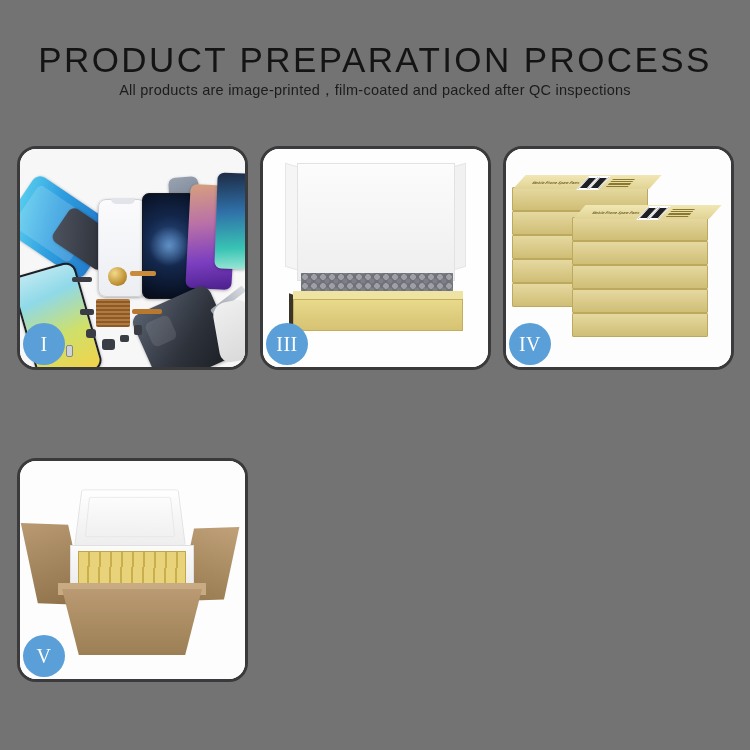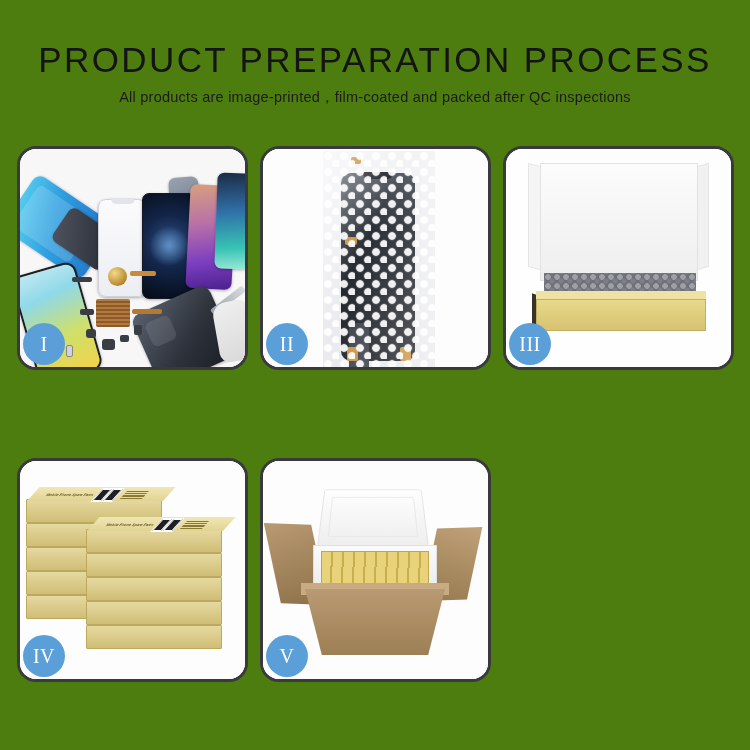--- a/index.html
+++ b/index.html
@@ -2,35 +2,34 @@
 <html><head>
 <meta charset="utf-8">
 <style>
   * { box-sizing: border-box; margin: 0; padding: 0; }
   html, body { width: 750px; height: 750px; }
   body {
     background: #ffffff;
     font-family: "Liberation Sans", sans-serif;
     overflow: hidden;
   }
-  .page { position: relative; width: 750px; height: 750px; background: #4d7c0f; }
+  .page { position: relative; width: 750px; height: 750px; background: #737373; }
 
   
   .header { padding-top: 40px; text-align: center; }
   .title {
     font-family: "Liberation Sans", sans-serif;
     font-size: 35px;
     font-weight: 500;
     letter-spacing: 2.4px;
     color: #141414;
     line-height: 40px;
     white-space: nowrap;
   }
   .subtitle {
-    margin-top: 7px;
     font-family: "Liberation Sans", sans-serif;
     font-size: 14.5px;
     font-weight: 400;
     letter-spacing: .25px;
     color: #1c1c1c;
     line-height: 20px;
     white-space: nowrap;
   }
 
   
@@ -383,36 +382,20 @@
         <div class="chip" style="left:46px;top:196px;width:7px;height:12px;background:#cfd4da;border:1px solid #888;"></div>
         <div class="flex-cable" style="left:110px;top:122px;width:26px;"></div>
         <div class="flex-cable" style="left:112px;top:160px;width:30px;background:#b8792f;"></div>
         <div class="tool"></div>
         <div class="hand"></div>
       </div>
       <div class="badge">I</div>
       <span class="hidden-text">Mobile phone LCD screens, glass panels and internal spare parts</span>
     </div>
 
-    <div class="panel">
-      <div class="panel-inner p2">
-        <div class="bw-bag">
-          <div class="bw-screen"></div>
-          <div class="bw-strip"></div>
-          <div class="bw-tape" style="left:28px;top:6px;width:10px;height:7px;"></div>
-          <div class="bw-tape" style="left:22px;top:86px;width:12px;height:8px;"></div>
-          <div class="bw-tape" style="left:24px;bottom:10px;width:11px;height:14px;"></div>
-          <div class="bw-tape" style="right:24px;bottom:10px;width:11px;height:14px;"></div>
-          <div class="bw-bubbles"></div>
-          <div class="bw-sheen"></div>
-        </div>
-      </div>
-      <div class="badge">II</div>
-      <span class="hidden-text">Each screen wrapped in bubble film</span>
-    </div>
 
     <div class="panel">
       <div class="panel-inner p3">
         <div class="b3-lid-side-l"></div>
         <div class="b3-lid-side-r"></div>
         <div class="b3-lid"></div>
         <div class="b3-foam"></div>
         <div class="b3-tray-l"></div>
         <div class="b3-tray-r"></div>
         <div class="b3-tray-top"></div>

